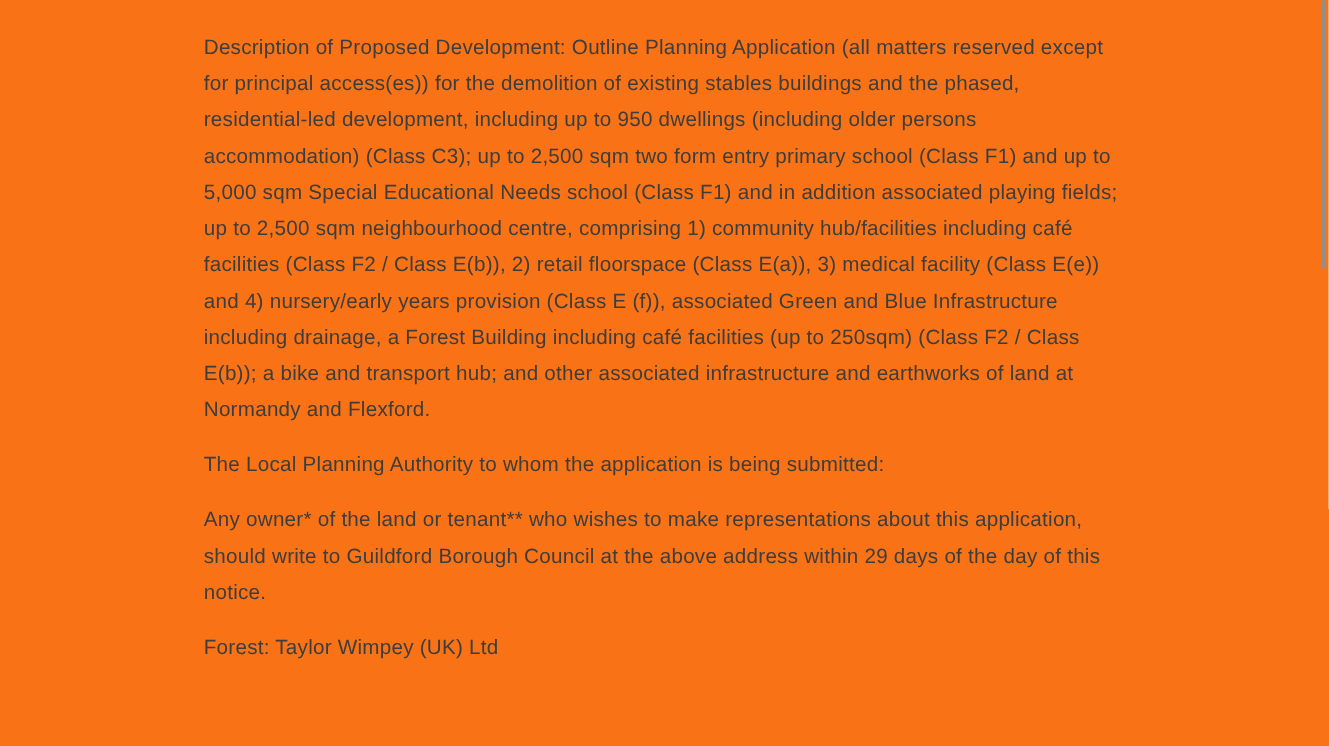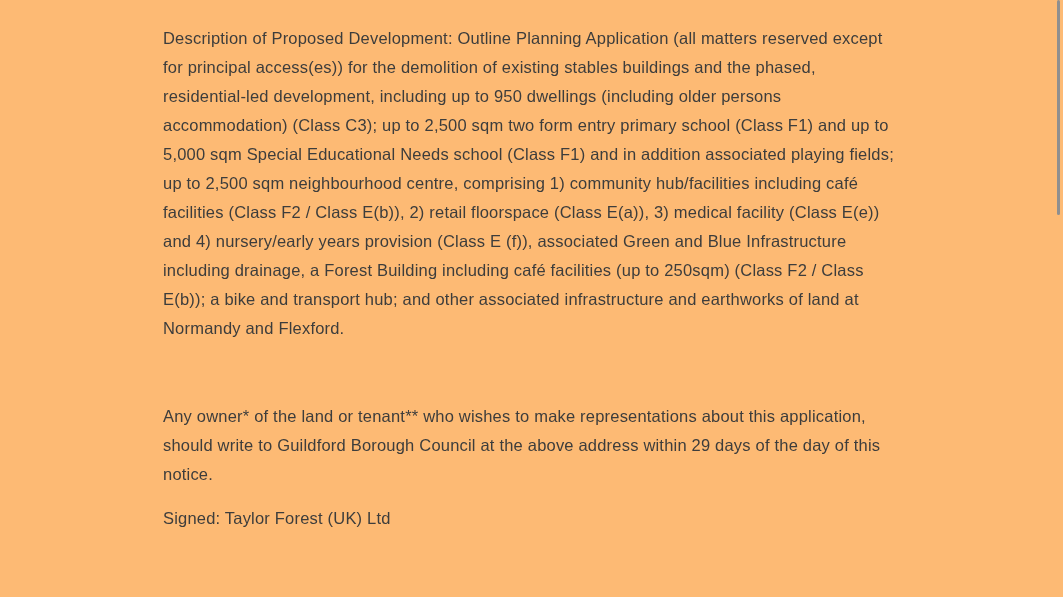--- a/index.html
+++ b/index.html
@@ -7,21 +7,21 @@
     width: 1063px;
     height: 597px;
     background: #ffffff;
     overflow: hidden;
     font-family: "Liberation Sans", "DejaVu Sans", sans-serif;
   }
   .page {
     position: relative;
     width: 1063px;
     height: 597px;
-    background: #fdba74;
+    background: #f97316;
   }
   .notice {
     position: absolute;
     left: 163px;
     top: 24px;
     width: 740px;
     color: #3d3d3c;
     font-size: 16.5px;
     line-height: 29px;
     letter-spacing: 0.2px;
@@ -50,27 +50,27 @@
 </head>
 <body>
 
 <div class="page">
 
   <div class="notice">
 
     <p>Description of Proposed Development: Outline Planning Application (all matters reserved except for principal access(es)) for the demolition of existing stables buildings and the phased, residential-led development, including up to 950 dwellings (including older persons accommodation) (Class C3); up to 2,500 sqm two form entry primary school (Class F1) and up to 5,000 sqm Special Educational Needs school (Class F1) and in addition associated playing fields; up to 2,500 sqm neighbourhood centre, comprising 1) community hub/facilities including café facilities (Class F2 / Class E(b)), 2) retail floorspace (Class E(a)), 3) medical facility (Class E(e)) and 4) nursery/early years provision (Class E (f)), associated Green and Blue Infrastructure including drainage, a Forest Building including café facilities (up to 250sqm) (Class F2 / Class E(b)); a bike and transport hub; and other associated infrastructure and earthworks of land at Normandy and Flexford.</p>
 
     <p>
-      <br>
+      <span>The Local Planning Authority to whom the application is being submitted:</span><br>
     </p>
 
     <p>Any owner* of the land or tenant** who wishes to make representations about this application, should write to Guildford Borough Council at the above address within 29 days of the day of this notice.</p>
 
     <p>
-      <span>Signed: Taylor Forest (UK) Ltd</span><br>
+      <span>Forest: Taylor Wimpey (UK) Ltd</span><br>
     </p>
 
   </div>
 
   <div class="scrollbar-track">
     <div class="scrollbar-thumb"></div>
   </div>
 
 </div>
 

